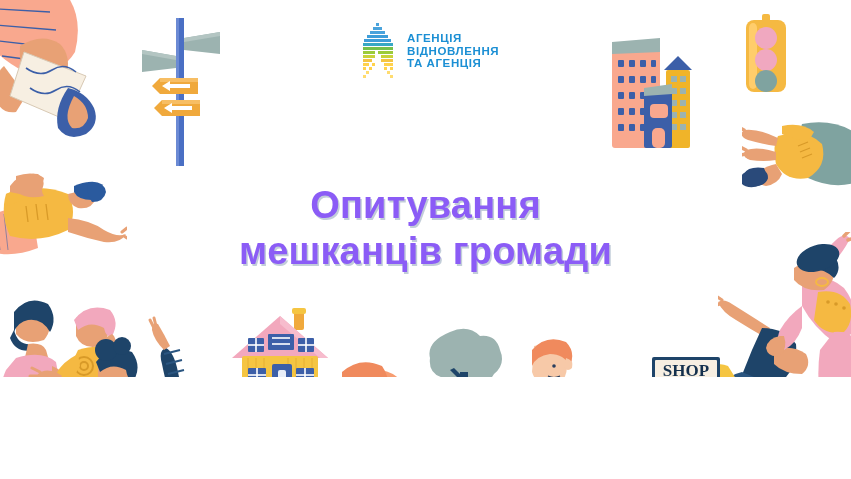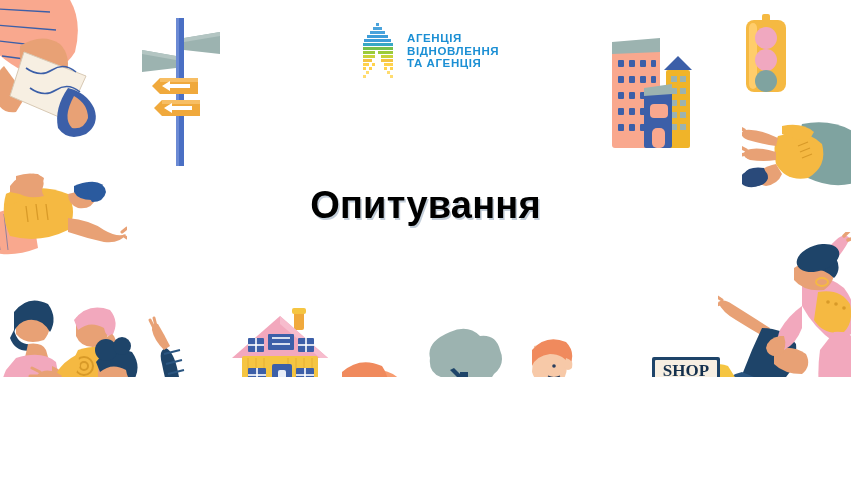--- a/index.html
+++ b/index.html
@@ -16,21 +16,21 @@
   #logo-mark{width:42px;height:56px;flex:0 0 42px;}
   #logo-text{display:flex;flex-direction:column;justify-content:center;line-height:1.12;}
   #logo-text span{
     color:#1b8fd4;font-weight:bold;font-size:11.5px;letter-spacing:0.6px;
     white-space:nowrap;font-family:"Liberation Sans", sans-serif;
   }
 
   
   #title{
     position:absolute;left:0;top:182px;width:851px;text-align:center;
-    color:#000000;font-weight:bold;font-size:38px;line-height:1.22;
+    color:#8b5cf6;font-weight:bold;font-size:38px;line-height:1.22;
     letter-spacing:0.2px;
     text-shadow:1.5px 1.5px 0 rgba(120,145,170,0.45);
     font-family:"Liberation Sans", sans-serif;
   }
   #title .l{display:block;}
 
   .art{position:absolute;}
 </style>
 </head>
 <body>
@@ -254,20 +254,21 @@
     <path d="M24 18 Q42 12 52 20 Q48 34 52 38 Q36 42 24 34 Z" fill="#e8a175"></path>
     <path d="M76 36 Q96 30 104 40 Q100 52 86 50 Q76 46 76 36 Z" fill="#e8a175"></path>
     <path d="M82 28 Q100 20 110 28 Q112 40 100 42 Q86 42 82 34 Z" fill="#2a5a9e"></path>
     <path d="M96 24 Q112 22 114 34 Q112 44 100 44 Q94 36 96 24 Z" fill="#2a5a9e"></path>
     <path d="M76 60 Q98 62 112 72 Q126 80 134 76 Q128 86 112 84 Q94 80 76 74 Z" fill="#e8a175"></path>
     <path d="M130 74 L135 70 M132 78 L135 80" stroke="#e8a175" stroke-width="3" stroke-linecap="round"></path>
   </svg>
 
   <div id="title">
     <span class="l">Опитування</span>
+    <span class="l">мешканців громади</span>
   </div>
 
   <svg class="art" style="left:718px;top:232px;" width="140" height="250" viewBox="0 0 140 250">
 
     <path d="M52 96 Q30 82 14 72 Q6 66 0 70 Q4 80 18 88 Q34 98 48 106 Z" fill="#e8a175"></path>
     <path d="M4 68 L-2 64 M2 72 L-4 74" stroke="#e8a175" stroke-width="3" stroke-linecap="round"></path>
     <path d="M44 96 Q66 96 78 112 Q80 138 62 150 Q40 160 22 148 L34 118 Z" fill="#1e4469"></path>
     <path d="M24 140 Q6 144 0 160 Q-4 180 6 200 L26 250 L56 250 L40 190 Q38 164 48 150 Z" fill="#2a5580"></path>
     <path d="M18 160 L26 250 M30 156 L40 250 M42 152 L52 246" stroke="#3f6fa0" stroke-width="1.4"></path>
     <path d="M10 134 Q-4 128 -8 142 Q-10 158 2 162 Q16 162 20 150 Z" fill="#f5c542"></path>

